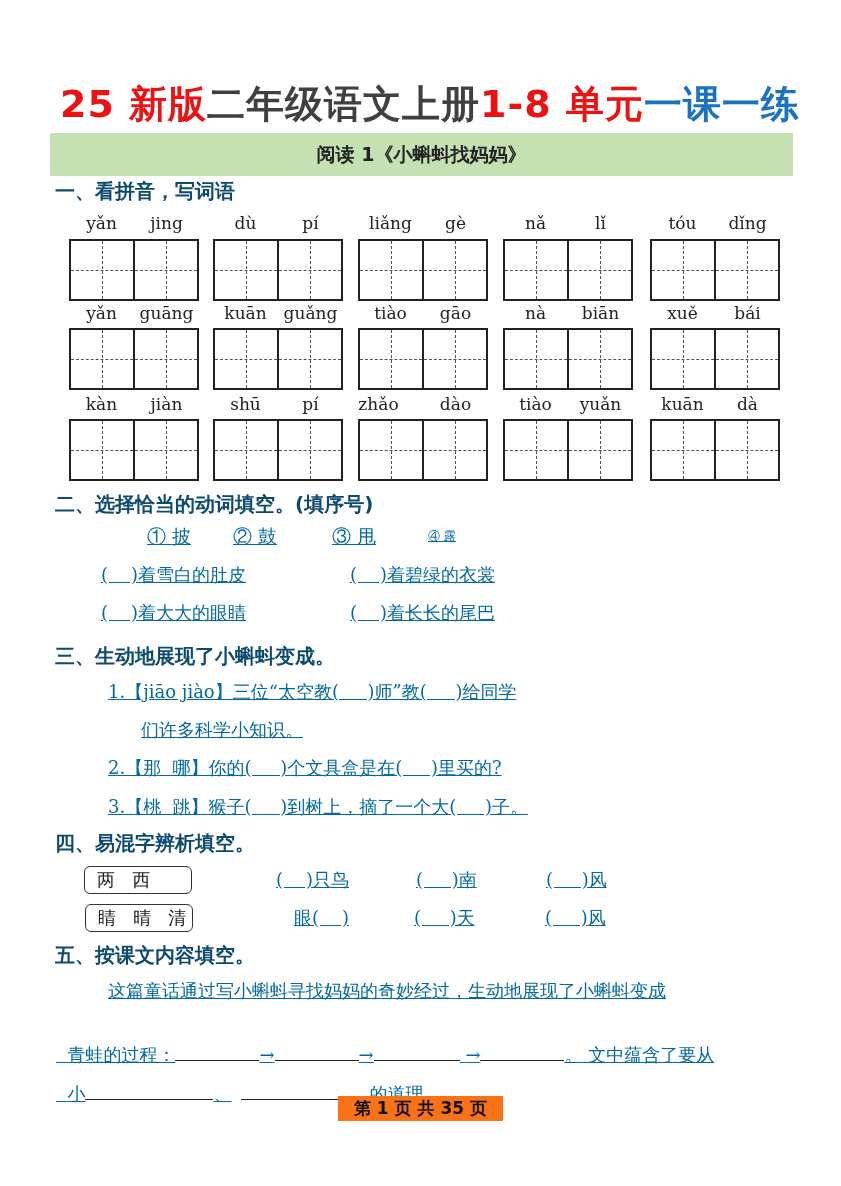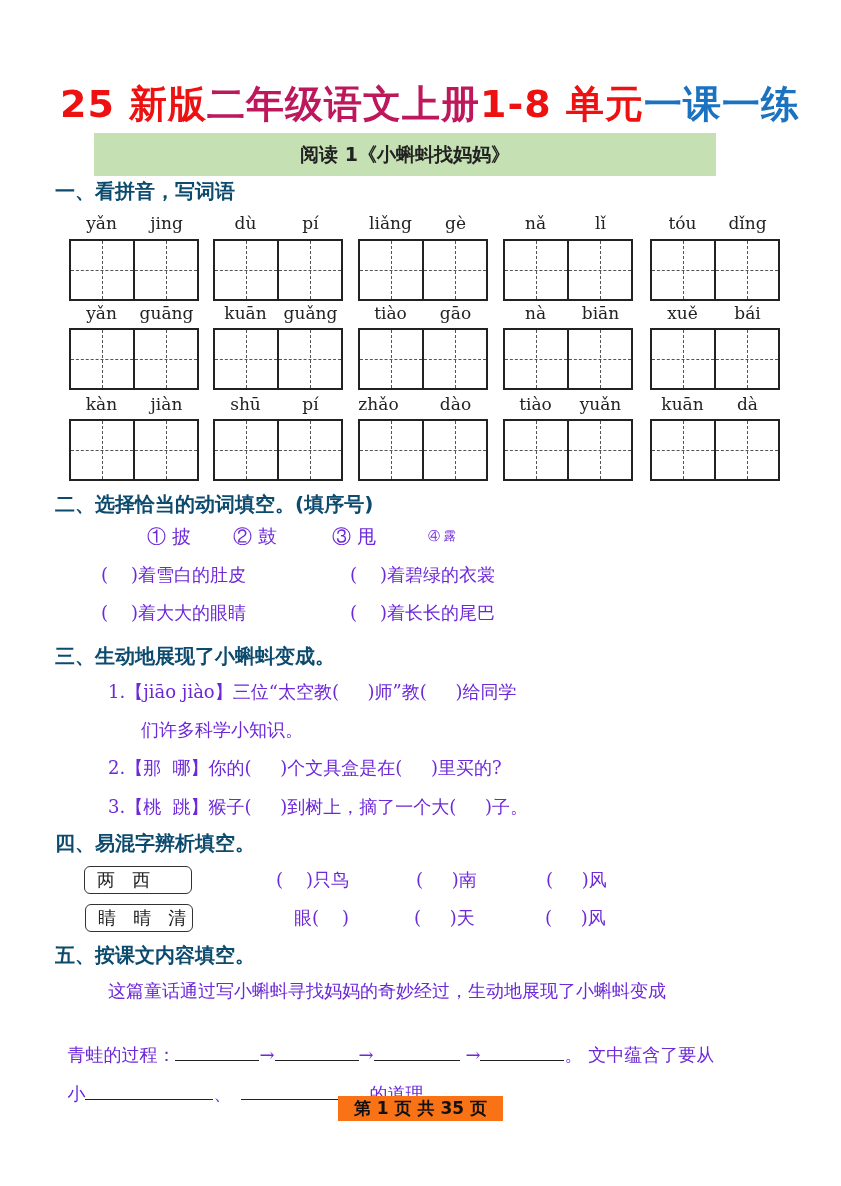--- a/index.html
+++ b/index.html
@@ -2,36 +2,36 @@
 <html><head>
 <meta charset="utf-8">
 <style>
   * { margin:0; padding:0; box-sizing:border-box; }
   html, body { width:841px; height:1186px; background:#ffffff; overflow:hidden; }
   body { position:relative; font-family:"DejaVu Serif", serif; color:#111; }
 
   .title { position:absolute; left:40px; top:76px; width:780px; height:56px; text-align:center; white-space:nowrap;
            font-family:"DejaVu Sans", sans-serif; font-weight:bold; font-size:38px; line-height:56px; letter-spacing:1px; }
   .title .red { color:#ee1111; }
-  .title .black { color:#be185d; }
+  .title .black { color:#404040; }
   .title .blue { color:#1a72c0; }
 
-  .banner { position:absolute; left:50px; top:133px; width:622px; height:43px; background:#c5e0b3;
-            text-align:center; font-family:"DejaVu Sans", sans-serif; font-weight:bold; font-size:19px; line-height:43px; color:#222;margin-left:44px; }
+  .banner { position:absolute; left:50px; top:133px; width:743px; height:43px; background:#c5e0b3;
+            text-align:center; font-family:"DejaVu Sans", sans-serif; font-weight:bold; font-size:19px; line-height:43px; color:#222; }
 
   .section-heading { position:absolute; left:55px; font-family:"DejaVu Sans", sans-serif; font-weight:bold; font-size:20px; color:#0c4a6e; white-space:nowrap; }
   .py { position:absolute; font-family:"DejaVu Serif", serif; font-size:17px; color:#222; text-align:center; width:65px; line-height:22px; }
 
   .gridbox { position:absolute; width:130px; height:62px; border:2px solid #222; display:flex; }
   .cell { position:relative; flex:1; height:100%; }
   .cell + .cell { border-left:2px solid #222; }
   .cell::before { content:""; position:absolute; left:50%; top:0; bottom:0; border-left:1px dashed #555; }
   .cell::after { content:""; position:absolute; top:50%; left:0; right:0; border-top:1px dashed #555; }
 
-  .line { position:absolute; font-family:"DejaVu Serif", serif; font-size:18px; color:#6d28d9; white-space:pre; line-height:24px; }
+  .line { position:absolute; font-family:"DejaVu Serif", serif; font-size:18px; color:#0369a1; white-space:pre; line-height:24px;text-decoration:underline; }
 
   .choicebox { position:absolute; border:1.5px solid #333; border-radius:6px; height:28px; font-size:18px; line-height:25px;
                font-family:"DejaVu Serif", serif; color:#222; white-space:pre; padding-left:12px; }
 
   .blank { display:inline-block; border-bottom:1px solid #222; height:18px; vertical-align:baseline; }
 
   .page-badge { position:absolute; left:338px; top:1096px; width:165px; height:25px; background:#f97316;
                 font-family:"DejaVu Sans", sans-serif; font-weight:bold; font-size:17px; line-height:25px; text-align:center; color:#111; white-space:pre; }
 </style>
 </head>

